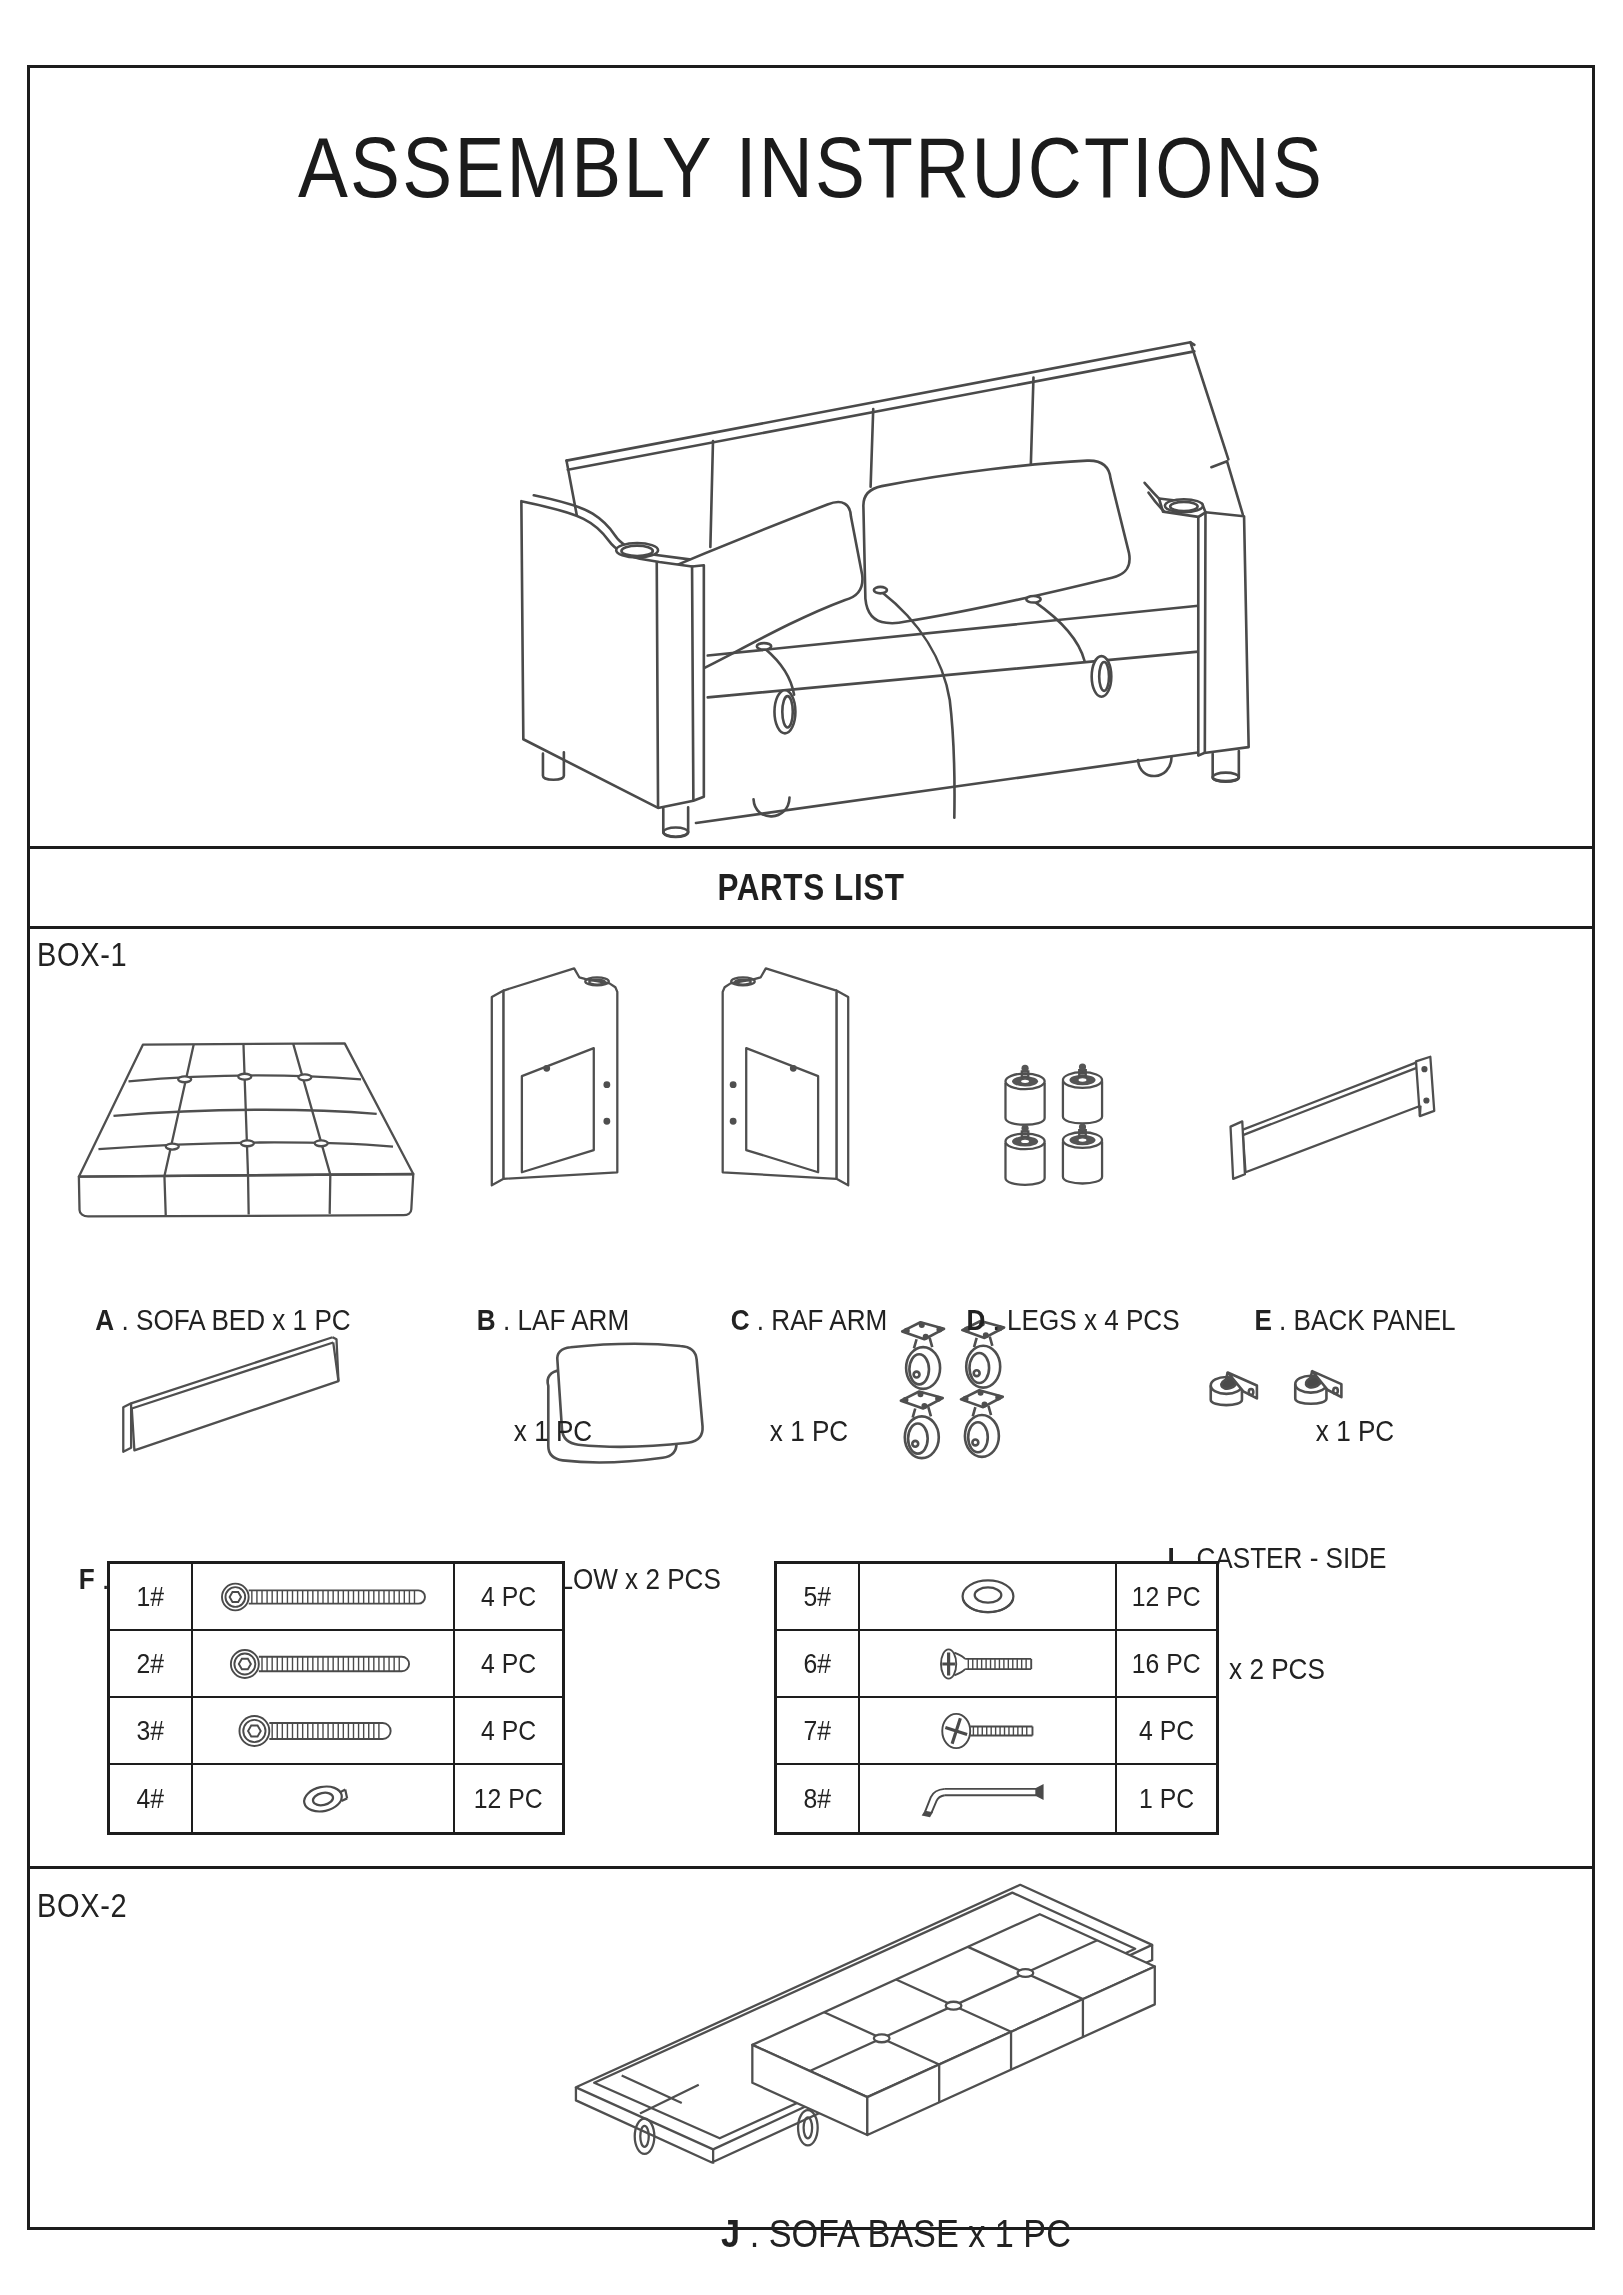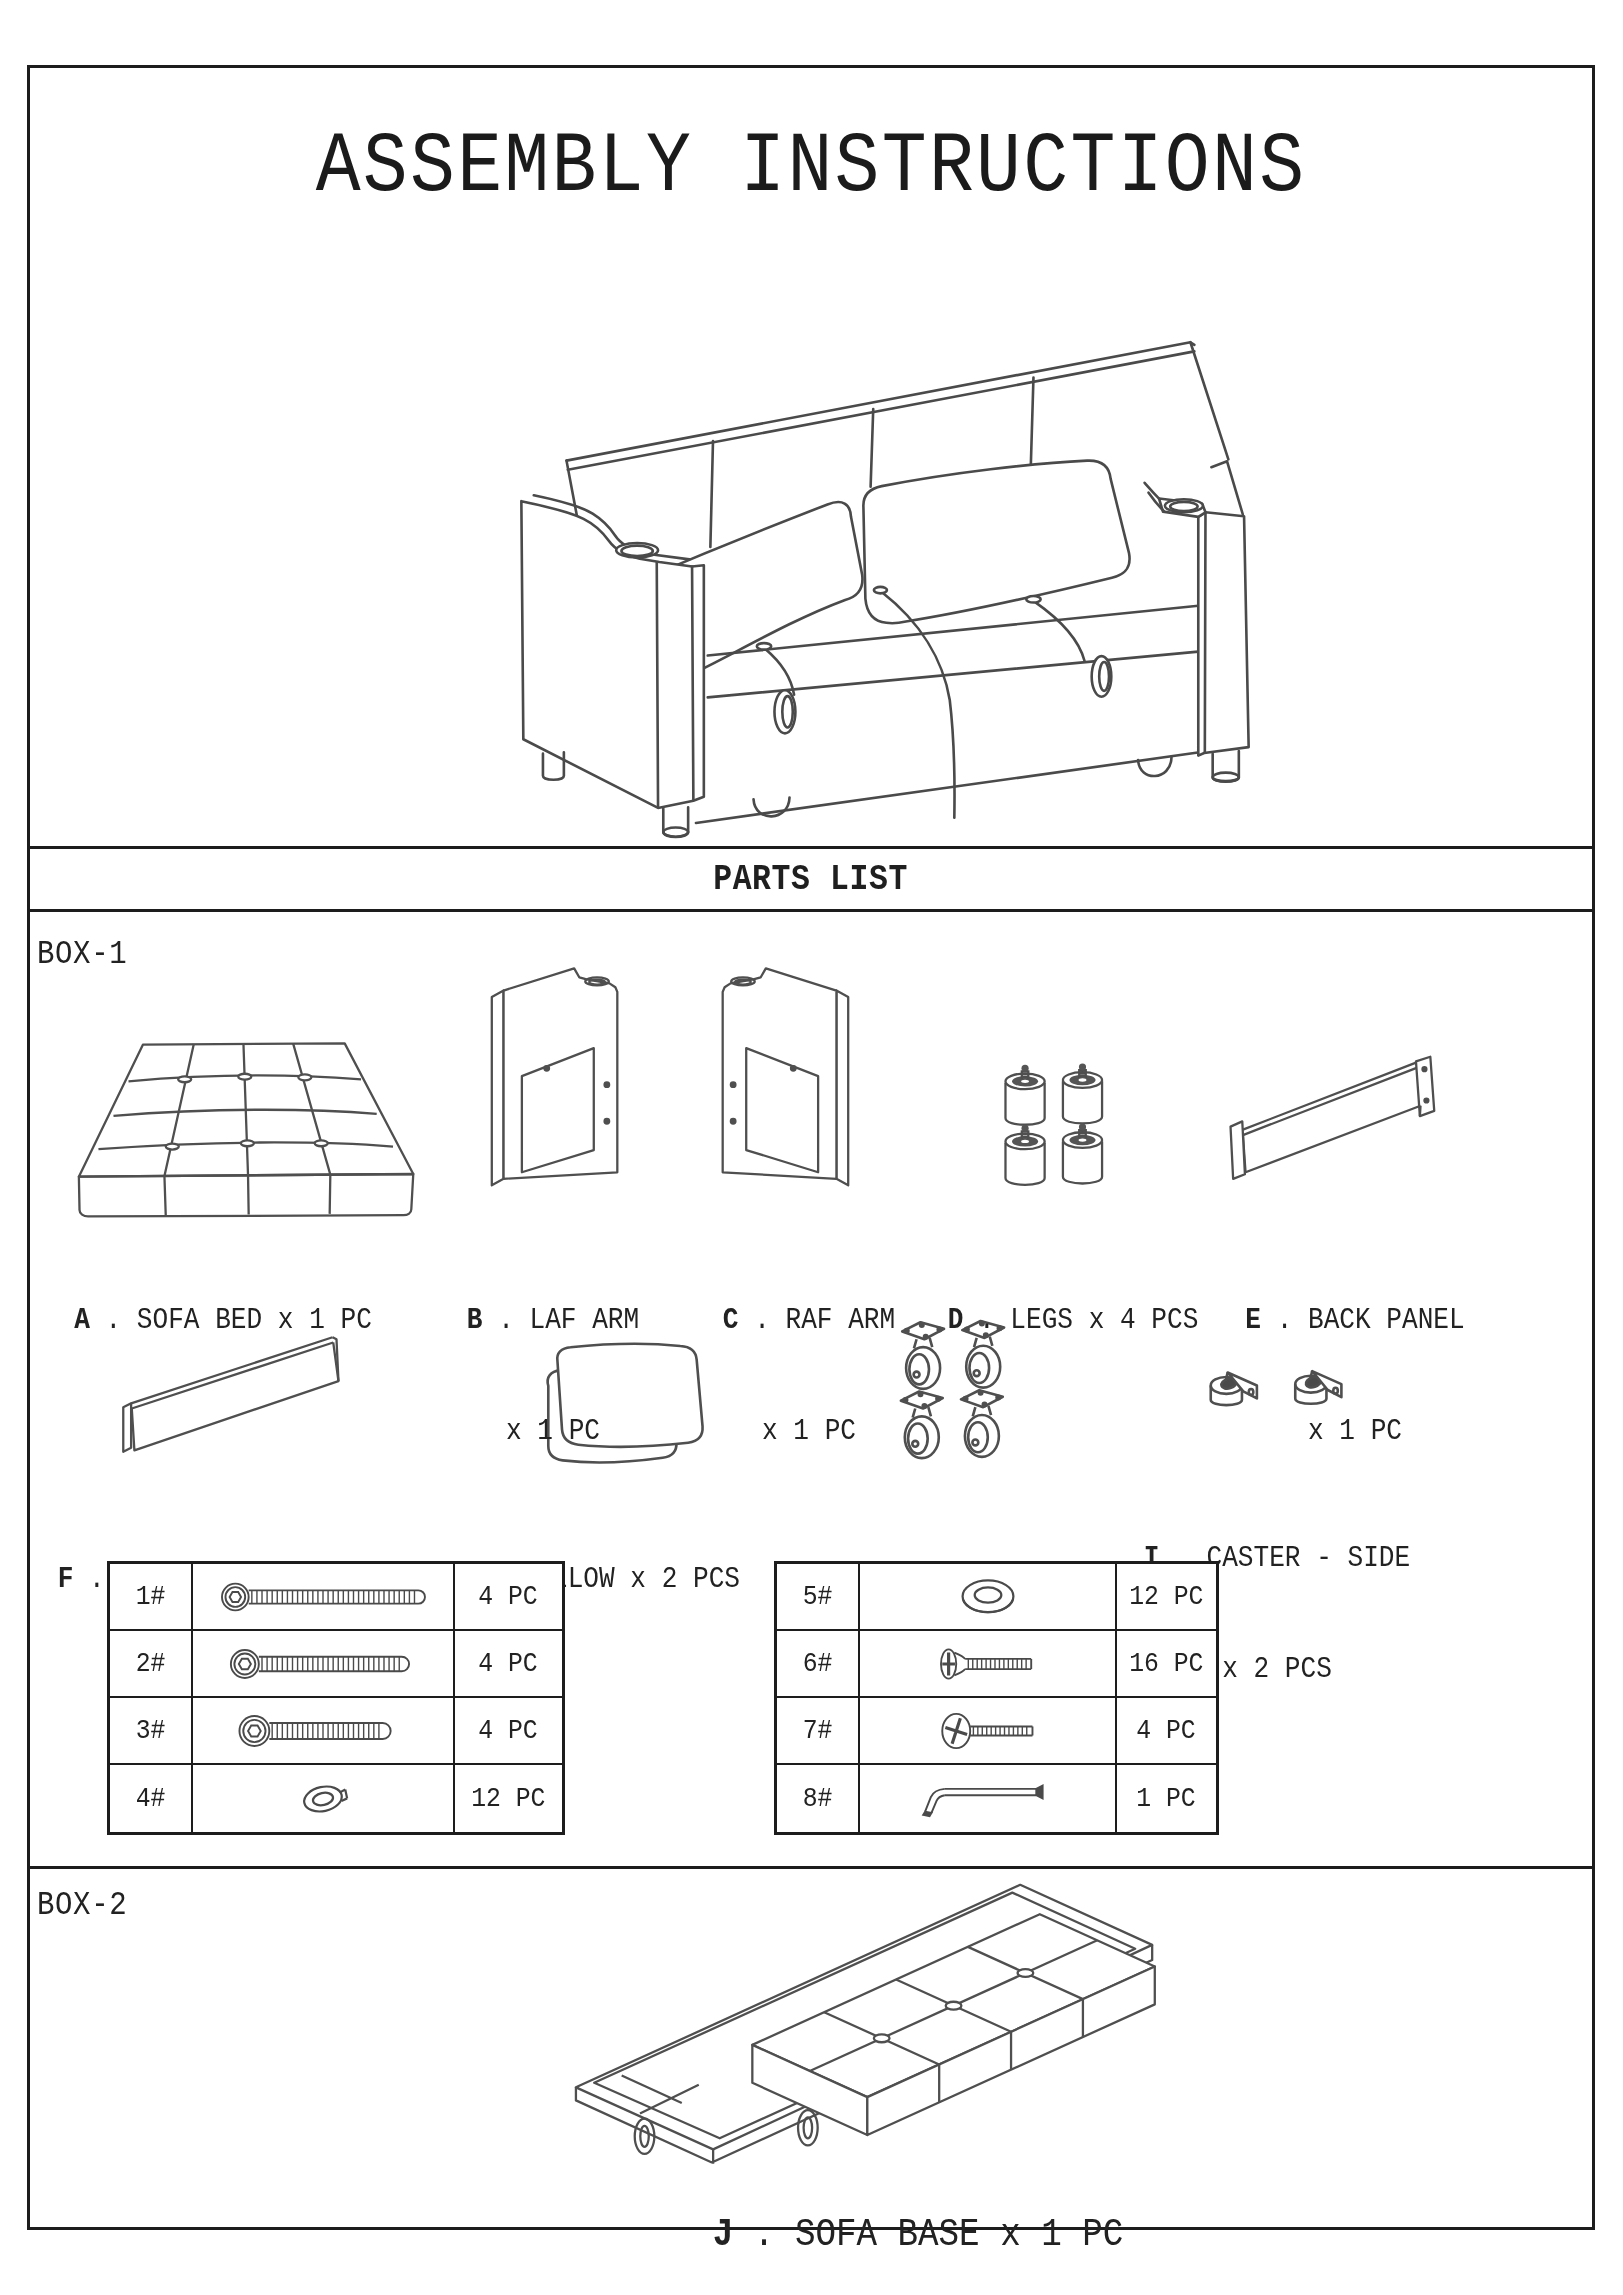--- a/index.html
+++ b/index.html
@@ -1,23 +1,23 @@
 <!DOCTYPE html>
 <html style="font-size:10.5px"><head>
 <meta charset="utf-8">
 <style>
   html,body{margin:0;padding:0;background:#ffffff;}
   .page{position:relative;width:1623px;height:2295px;background:#fff;overflow:hidden;
-        font-family:Liberation Mono, monospace;color:#1f1f1f;}
+        font-family:Liberation Sans, sans-serif;color:#1f1f1f;}
   .page-border{position:absolute;left:27px;top:65px;width:1568px;height:2165px;
                border:3.3px solid #1d1d1d;box-sizing:border-box;}
   .title{position:absolute;left:811px;top:119px;white-space:nowrap;
          font-size:85px;letter-spacing:2.6px;color:#1b1b1b;
          transform:translateX(-50%) scaleX(.88);}
-  .pl-band{position:absolute;left:27px;top:846px;width:1568px;height:66px;box-sizing:border-box;
+  .pl-band{position:absolute;left:27px;top:846px;width:1568px;height:83px;box-sizing:border-box;
            border-top:3.3px solid #1d1d1d;border-bottom:3.3px solid #1d1d1d;
            display:flex;align-items:center;justify-content:center;}
   .pl-band span{font-size:37px;font-weight:bold;letter-spacing:0.7px;
                 display:inline-block;transform:scaleX(.85);}
   .box-label{position:absolute;left:37px;font-size:33px;letter-spacing:0.7px;color:#222;
              transform:scaleX(.88);transform-origin:left center;}
   .divider{position:absolute;left:27px;top:1866px;width:1568px;height:3.3px;background:#1d1d1d;}
   .part-label{position:absolute;transform:translateX(-50%) scaleX(.9);text-align:center;
               font-size:29px;line-height:37px;color:#222;white-space:pre;}
   .part-label .pletter{font-weight:bold;}

